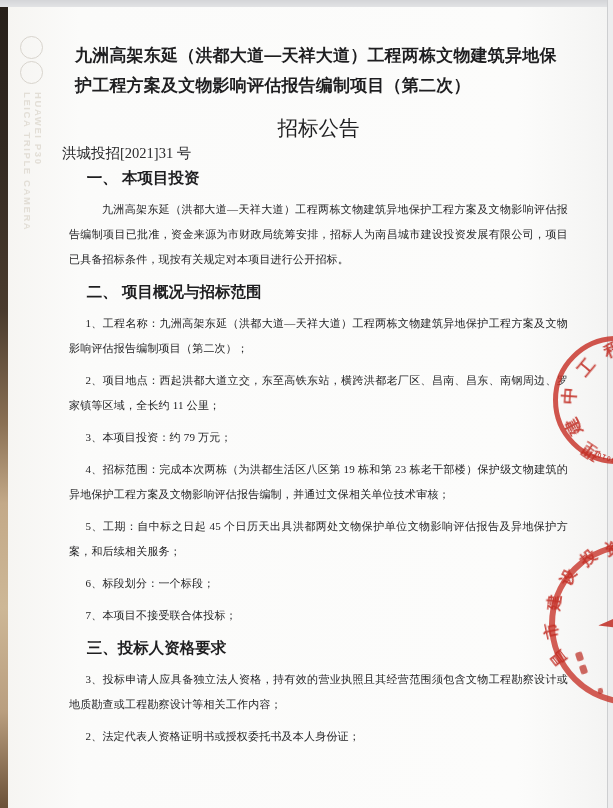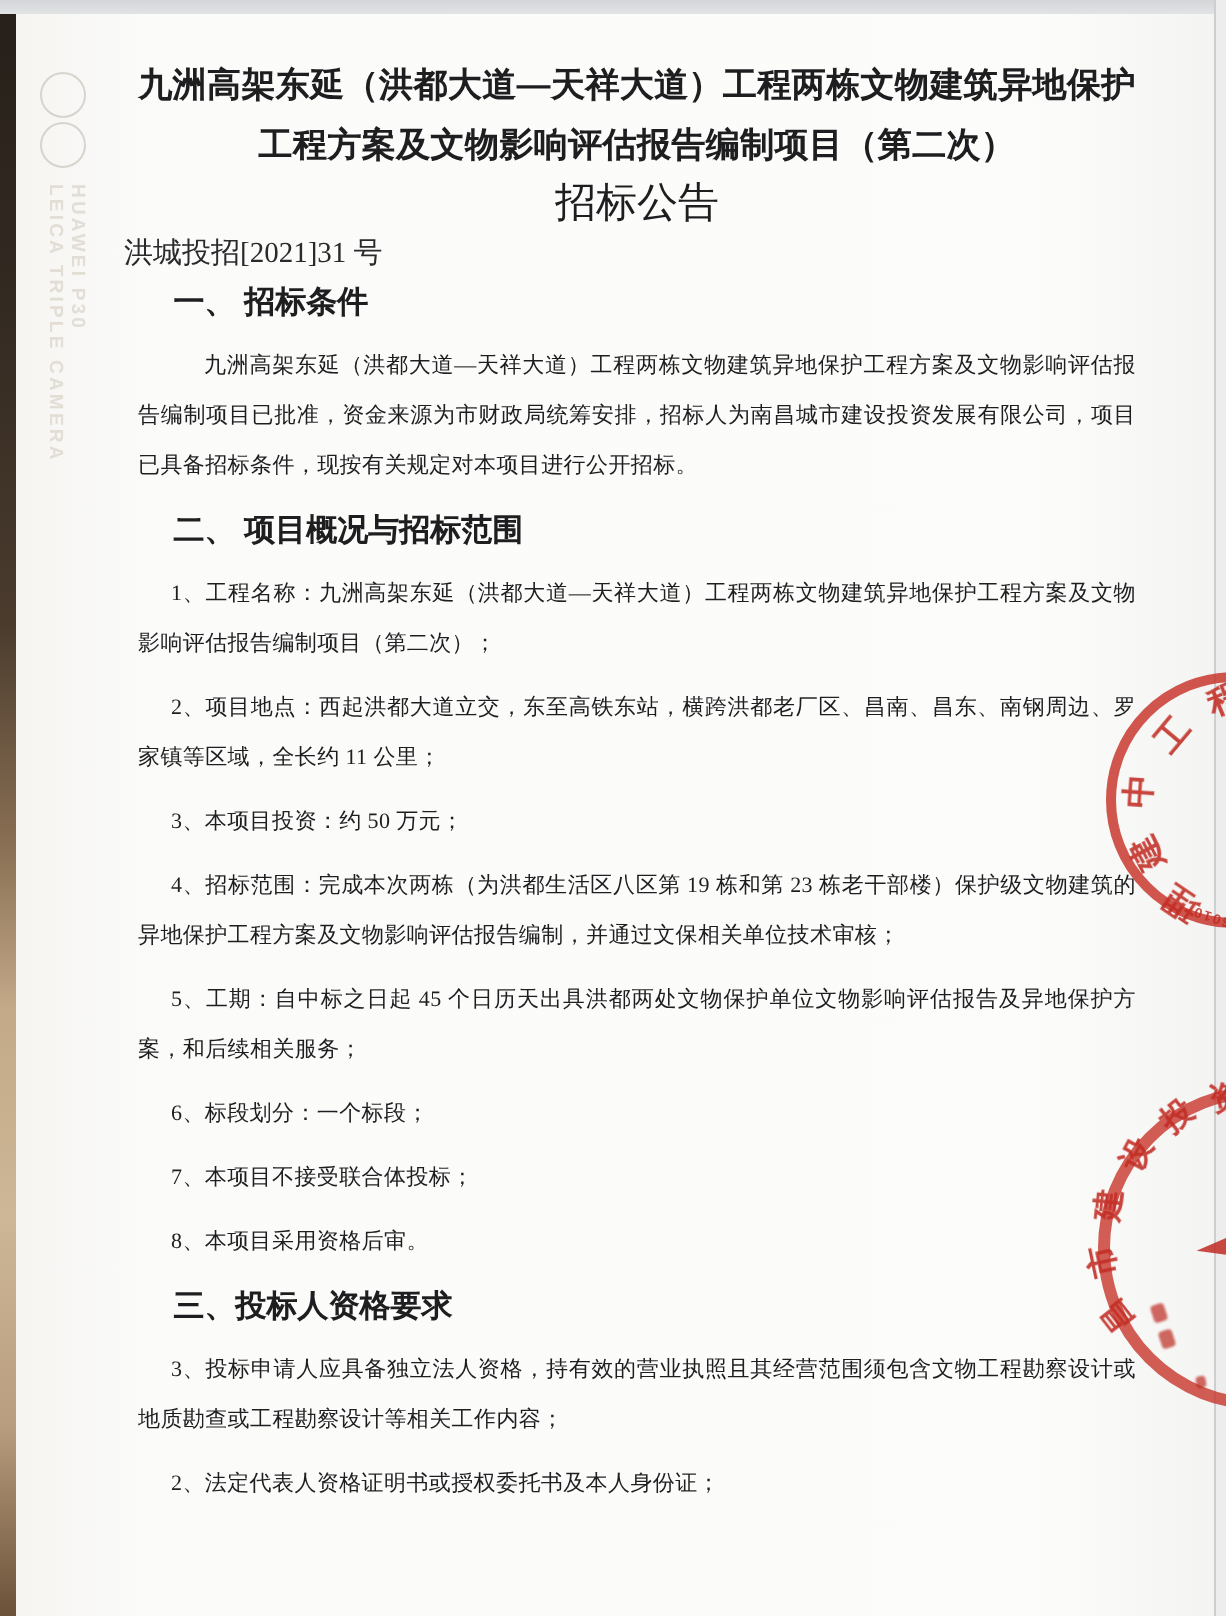--- a/index.html
+++ b/index.html
@@ -17,22 +17,22 @@
       #27201a 0%,#332a22 18%,#4a3b2d 38%,#8a7054 52%,
       #c3a988 62%,#cdb796 75%,#b99e7f 88%,#6b5138 100%);}
   .left-edge-fade{position:absolute;left:8px;top:7px;width:8px;bottom:0;
     background:linear-gradient(90deg,rgba(160,130,100,0.25),rgba(160,130,100,0));}
   .right-edge{position:absolute;right:0;top:0;width:5px;bottom:0;
     background:#ededee;border-left:1px solid #cdced0;}
   
   .page{position:absolute;left:8px;top:7px;right:6px;bottom:0;
     background:linear-gradient(90deg,#f6f5f2 0%,#fbfbfa 12%,#fcfcfb 85%,#f4f4f3 100%);
     padding:21px 32px 0 54px;box-sizing:border-box;color:#1e1e20;}
-  .doc-title{margin:0;font-family:"Liberation Sans","DejaVu Sans",sans-serif;
-    font-weight:700;font-size:17px;line-height:30px;text-align:center;letter-spacing:0.2px;}
+  .doc-title{margin:13px;font-family:"Liberation Sans","DejaVu Sans",sans-serif;
+    font-weight:700;font-size:17px;line-height:30px;text-align:left;letter-spacing:0.2px;}
   .doc-subtitle{font-family:"Liberation Sans","DejaVu Sans",sans-serif;
     font-weight:400;font-size:20.5px;line-height:27px;text-align:center;}
   .doc-number{font-size:14.5px;line-height:24px;text-align:left;color:#2a2a2c;}
   .sec-heading{margin:0;font-family:"Liberation Sans","DejaVu Sans",sans-serif;
     font-weight:700;font-size:15.5px;line-height:25px;text-indent:1.6em;}
   p.body-line{margin:7px;font-size:11px;line-height:25px;text-align:justify;
     text-align-last:left;letter-spacing:0.2px;}
   p.intro{text-indent:3em;}
   p.item{text-indent:1.5em;}
   
@@ -74,32 +74,31 @@
   <div class="top-strip"></div>
   <div class="left-edge"></div>
   <div class="left-edge-fade"></div>
   <div class="right-edge"></div>
 
   <div class="page">
     <h1 class="doc-title">九洲高架东延（洪都大道—天祥大道）工程两栋文物建筑异地保护工程方案及文物影响评估报告编制项目（第二次）</h1>
     <div class="doc-subtitle">招标公告</div>
     <div class="doc-number">洪城投招[2021]31 号</div>
 
-    <p class="sec-heading">一、 招标条件</p>
+    <p class="sec-heading">一、 本项目投资</p>
     <p class="body-line intro">九洲高架东延（洪都大道—天祥大道）工程两栋文物建筑异地保护工程方案及文物影响评估报告编制项目已批准，资金来源为市财政局统筹安排，招标人为南昌城市建设投资发展有限公司，项目已具备招标条件，现按有关规定对本项目进行公开招标。</p>
 
     <p class="sec-heading">二、 项目概况与招标范围</p>
     <p class="body-line item">1、工程名称：九洲高架东延（洪都大道—天祥大道）工程两栋文物建筑异地保护工程方案及文物影响评估报告编制项目（第二次）；</p>
     <p class="body-line item">2、项目地点：西起洪都大道立交，东至高铁东站，横跨洪都老厂区、昌南、昌东、南钢周边、罗家镇等区域，全长约 11 公里；</p>
-    <p class="body-line item">3、本项目投资：约 50 万元；</p>
+    <p class="body-line item">3、本项目投资：约 79 万元；</p>
     <p class="body-line item">4、招标范围：完成本次两栋（为洪都生活区八区第 19 栋和第 23 栋老干部楼）保护级文物建筑的异地保护工程方案及文物影响评估报告编制，并通过文保相关单位技术审核；</p>
     <p class="body-line item">5、工期：自中标之日起 45 个日历天出具洪都两处文物保护单位文物影响评估报告及异地保护方案，和后续相关服务；</p>
     <p class="body-line item">6、标段划分：一个标段；</p>
     <p class="body-line item">7、本项目不接受联合体投标；</p>
-    <p class="body-line item">8、本项目采用资格后审。</p>
 
     <p class="sec-heading">三、投标人资格要求</p>
     <p class="body-line item">3、投标申请人应具备独立法人资格，持有效的营业执照且其经营范围须包含文物工程勘察设计或地质勘查或工程勘察设计等相关工作内容；</p>
     <p class="body-line item">2、法定代表人资格证明书或授权委托书及本人身份证；</p>
   </div>
 
   <div class="wm-lens lens-1"></div>
   <div class="wm-lens lens-2"></div>
   <div class="wm-text">
     <div>HUAWEI P30</div>

